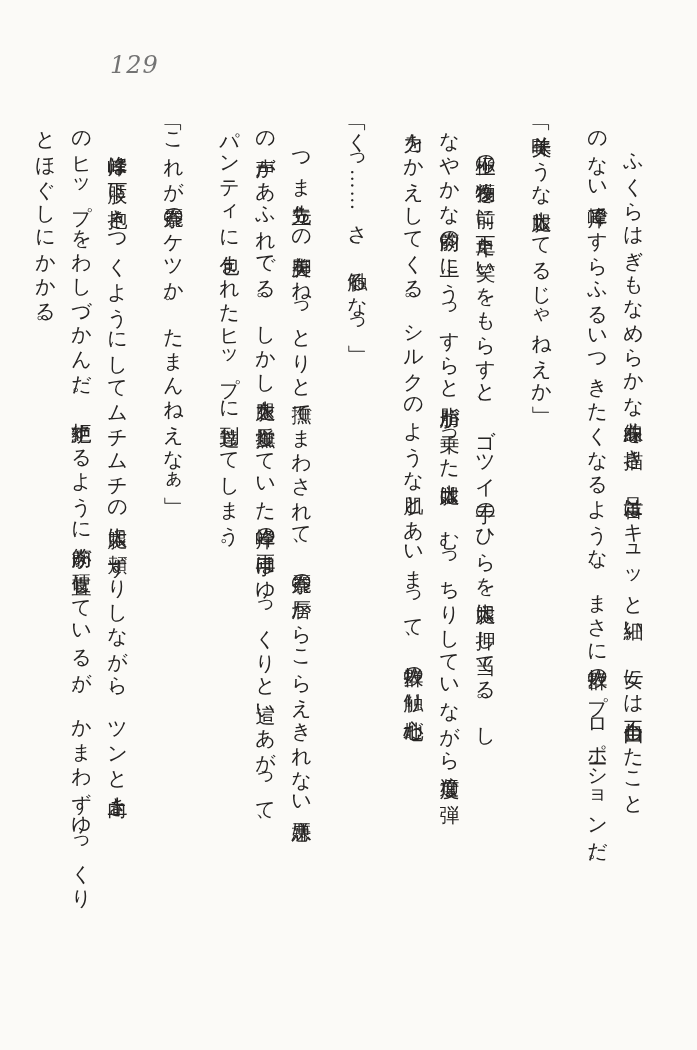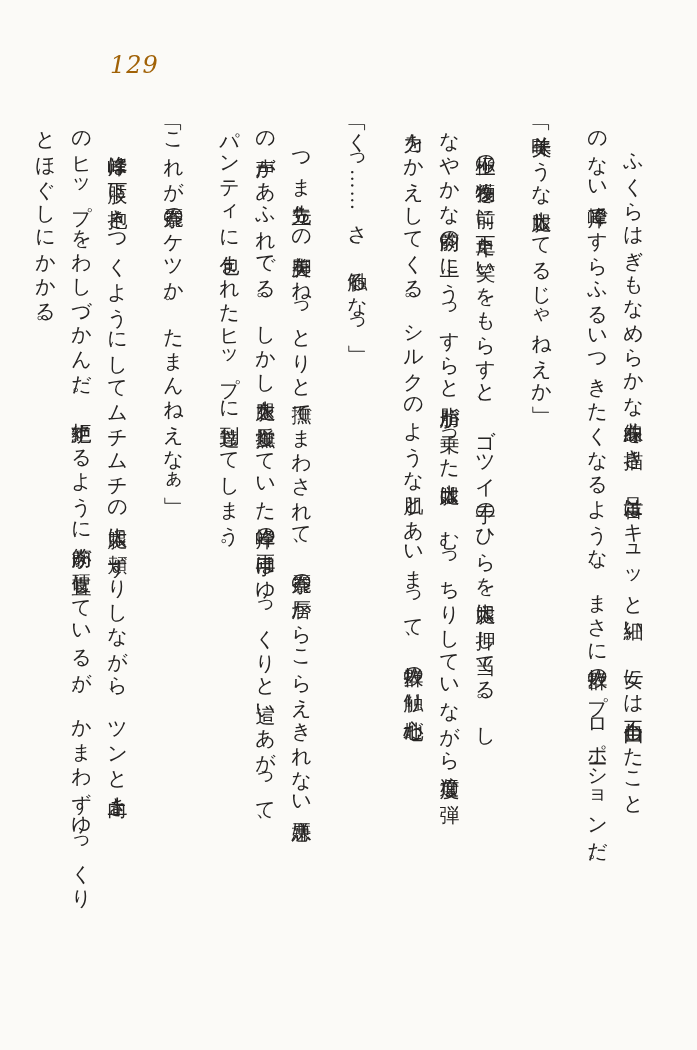--- a/index.html
+++ b/index.html
@@ -17,21 +17,21 @@
     box-shadow: 0 0 4px rgba(0,0,0,0.15);
   }
   .page-number {
     position: absolute;
     top: 51px;
     left: 110px;
     font-family: "DejaVu Serif", "Liberation Serif", serif;
     font-style: italic;
     font-size: 24px;
     letter-spacing: 1px;
-    color: #a16207;
+    color: #737373;
   }
   .text-block {
     position: absolute;
     top: 118px;
     right: 45px;
     height: 843px;
     writing-mode: vertical-rl;
     text-orientation: mixed;
     font-family: "Liberation Serif", "DejaVu Serif", serif;
     font-size: 20px;

